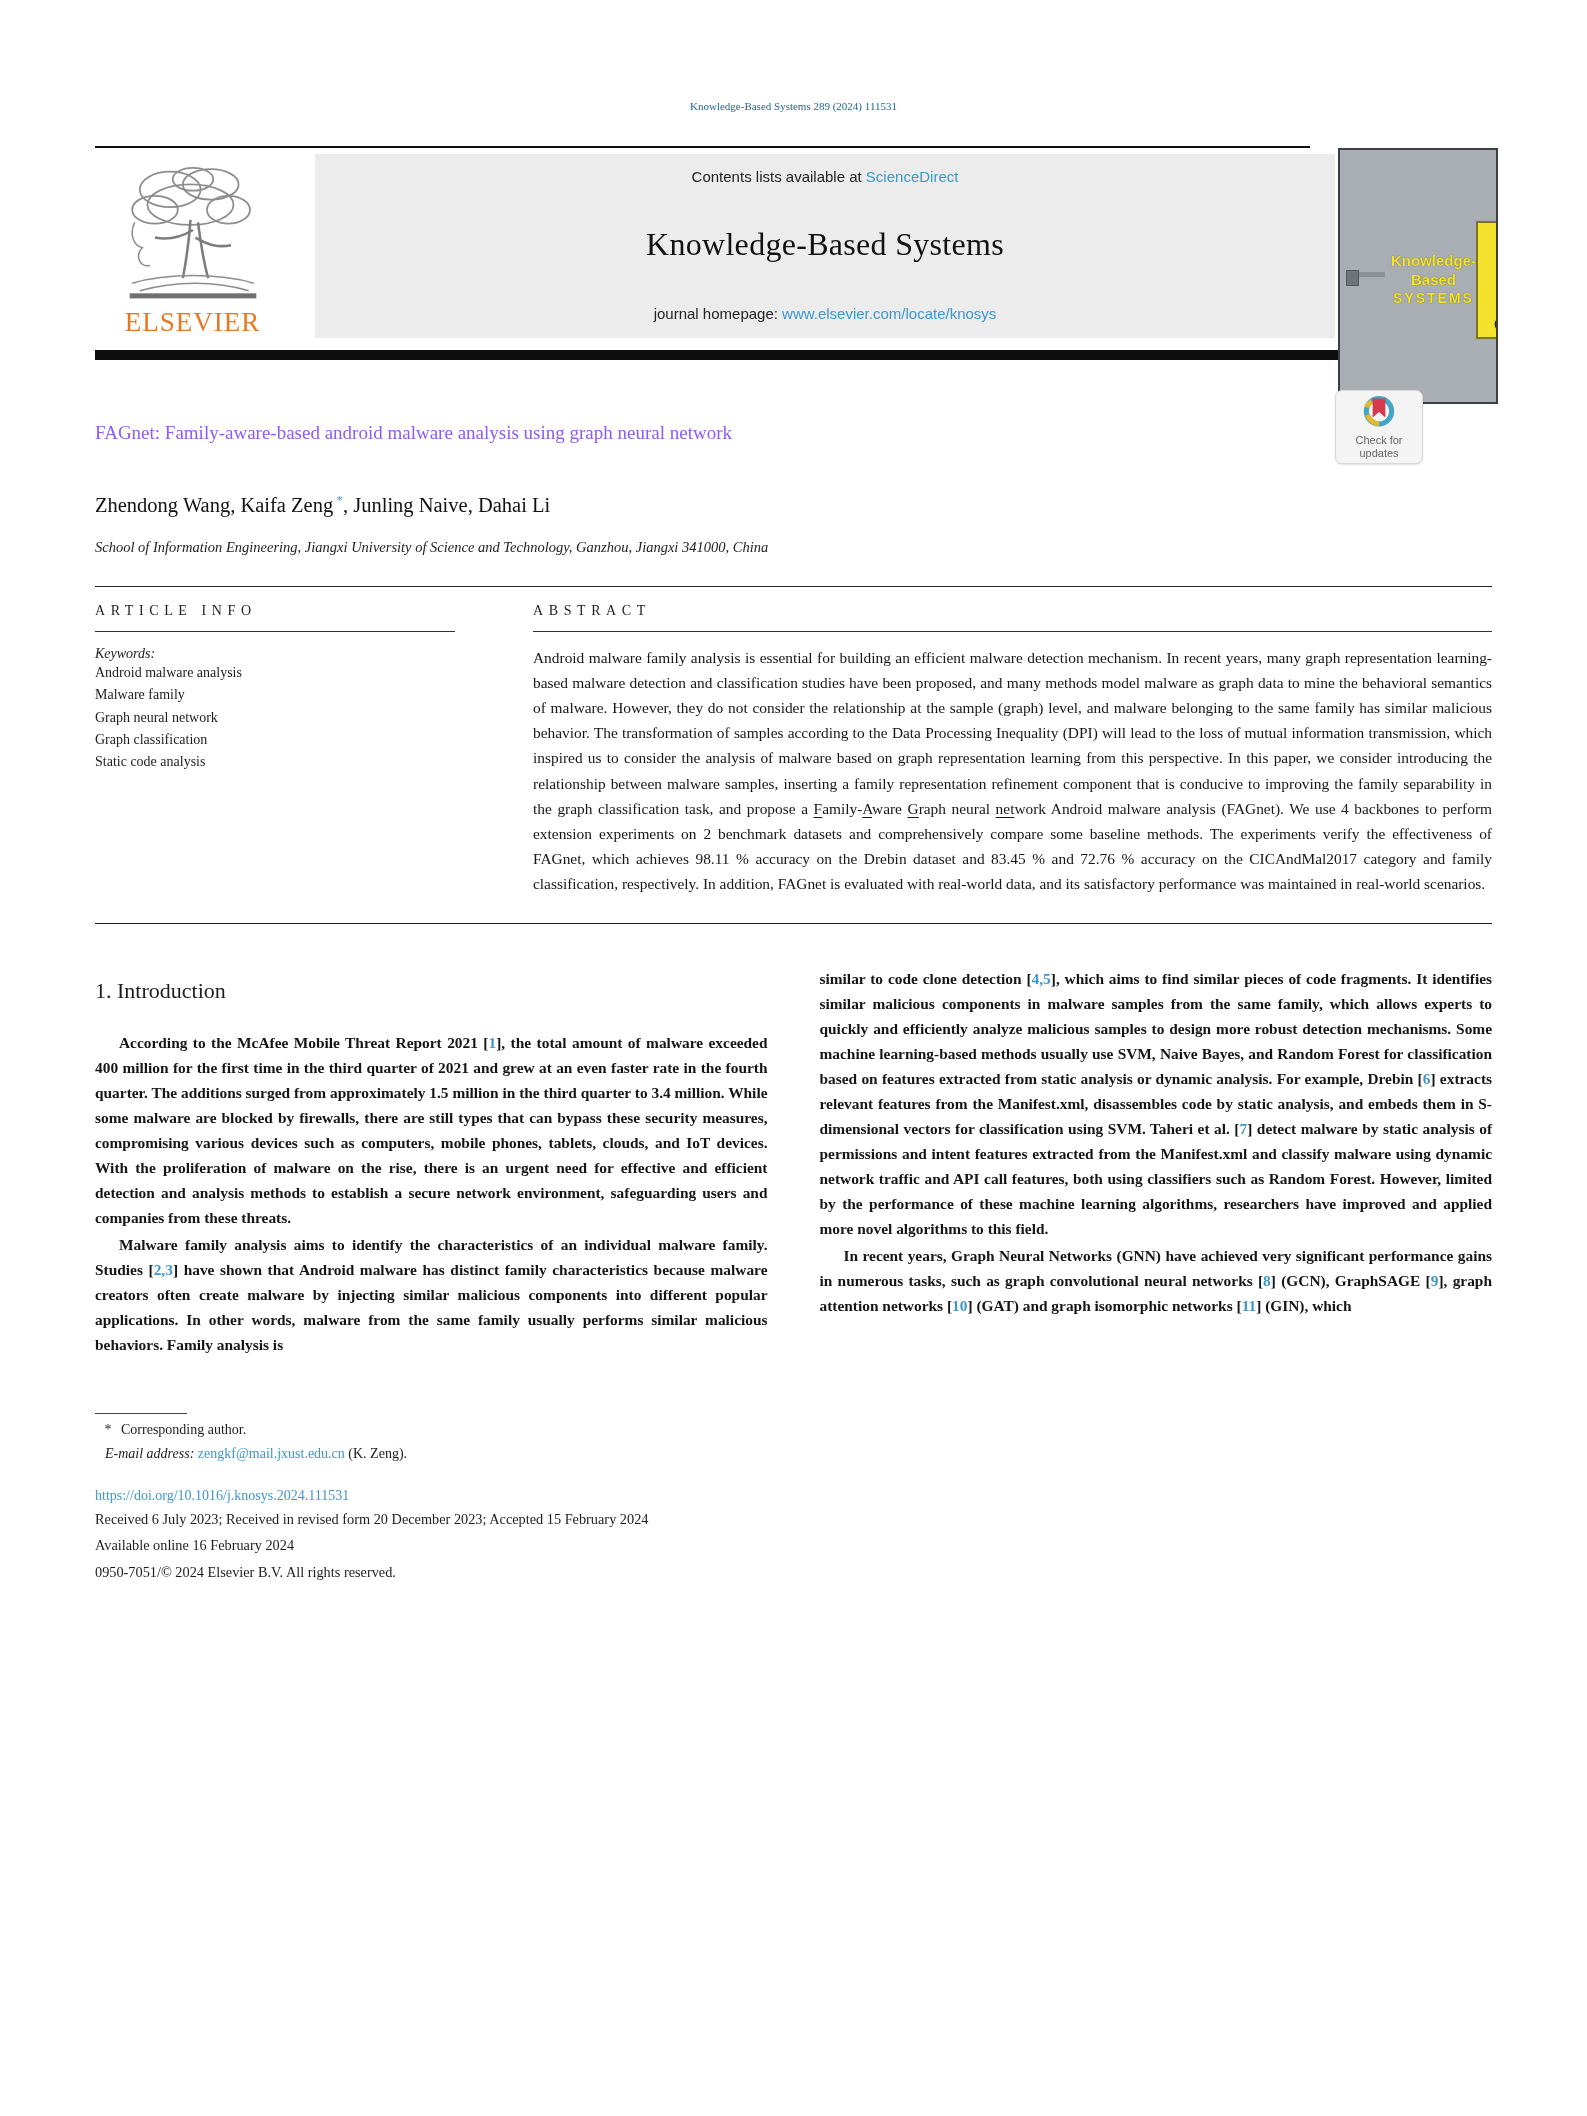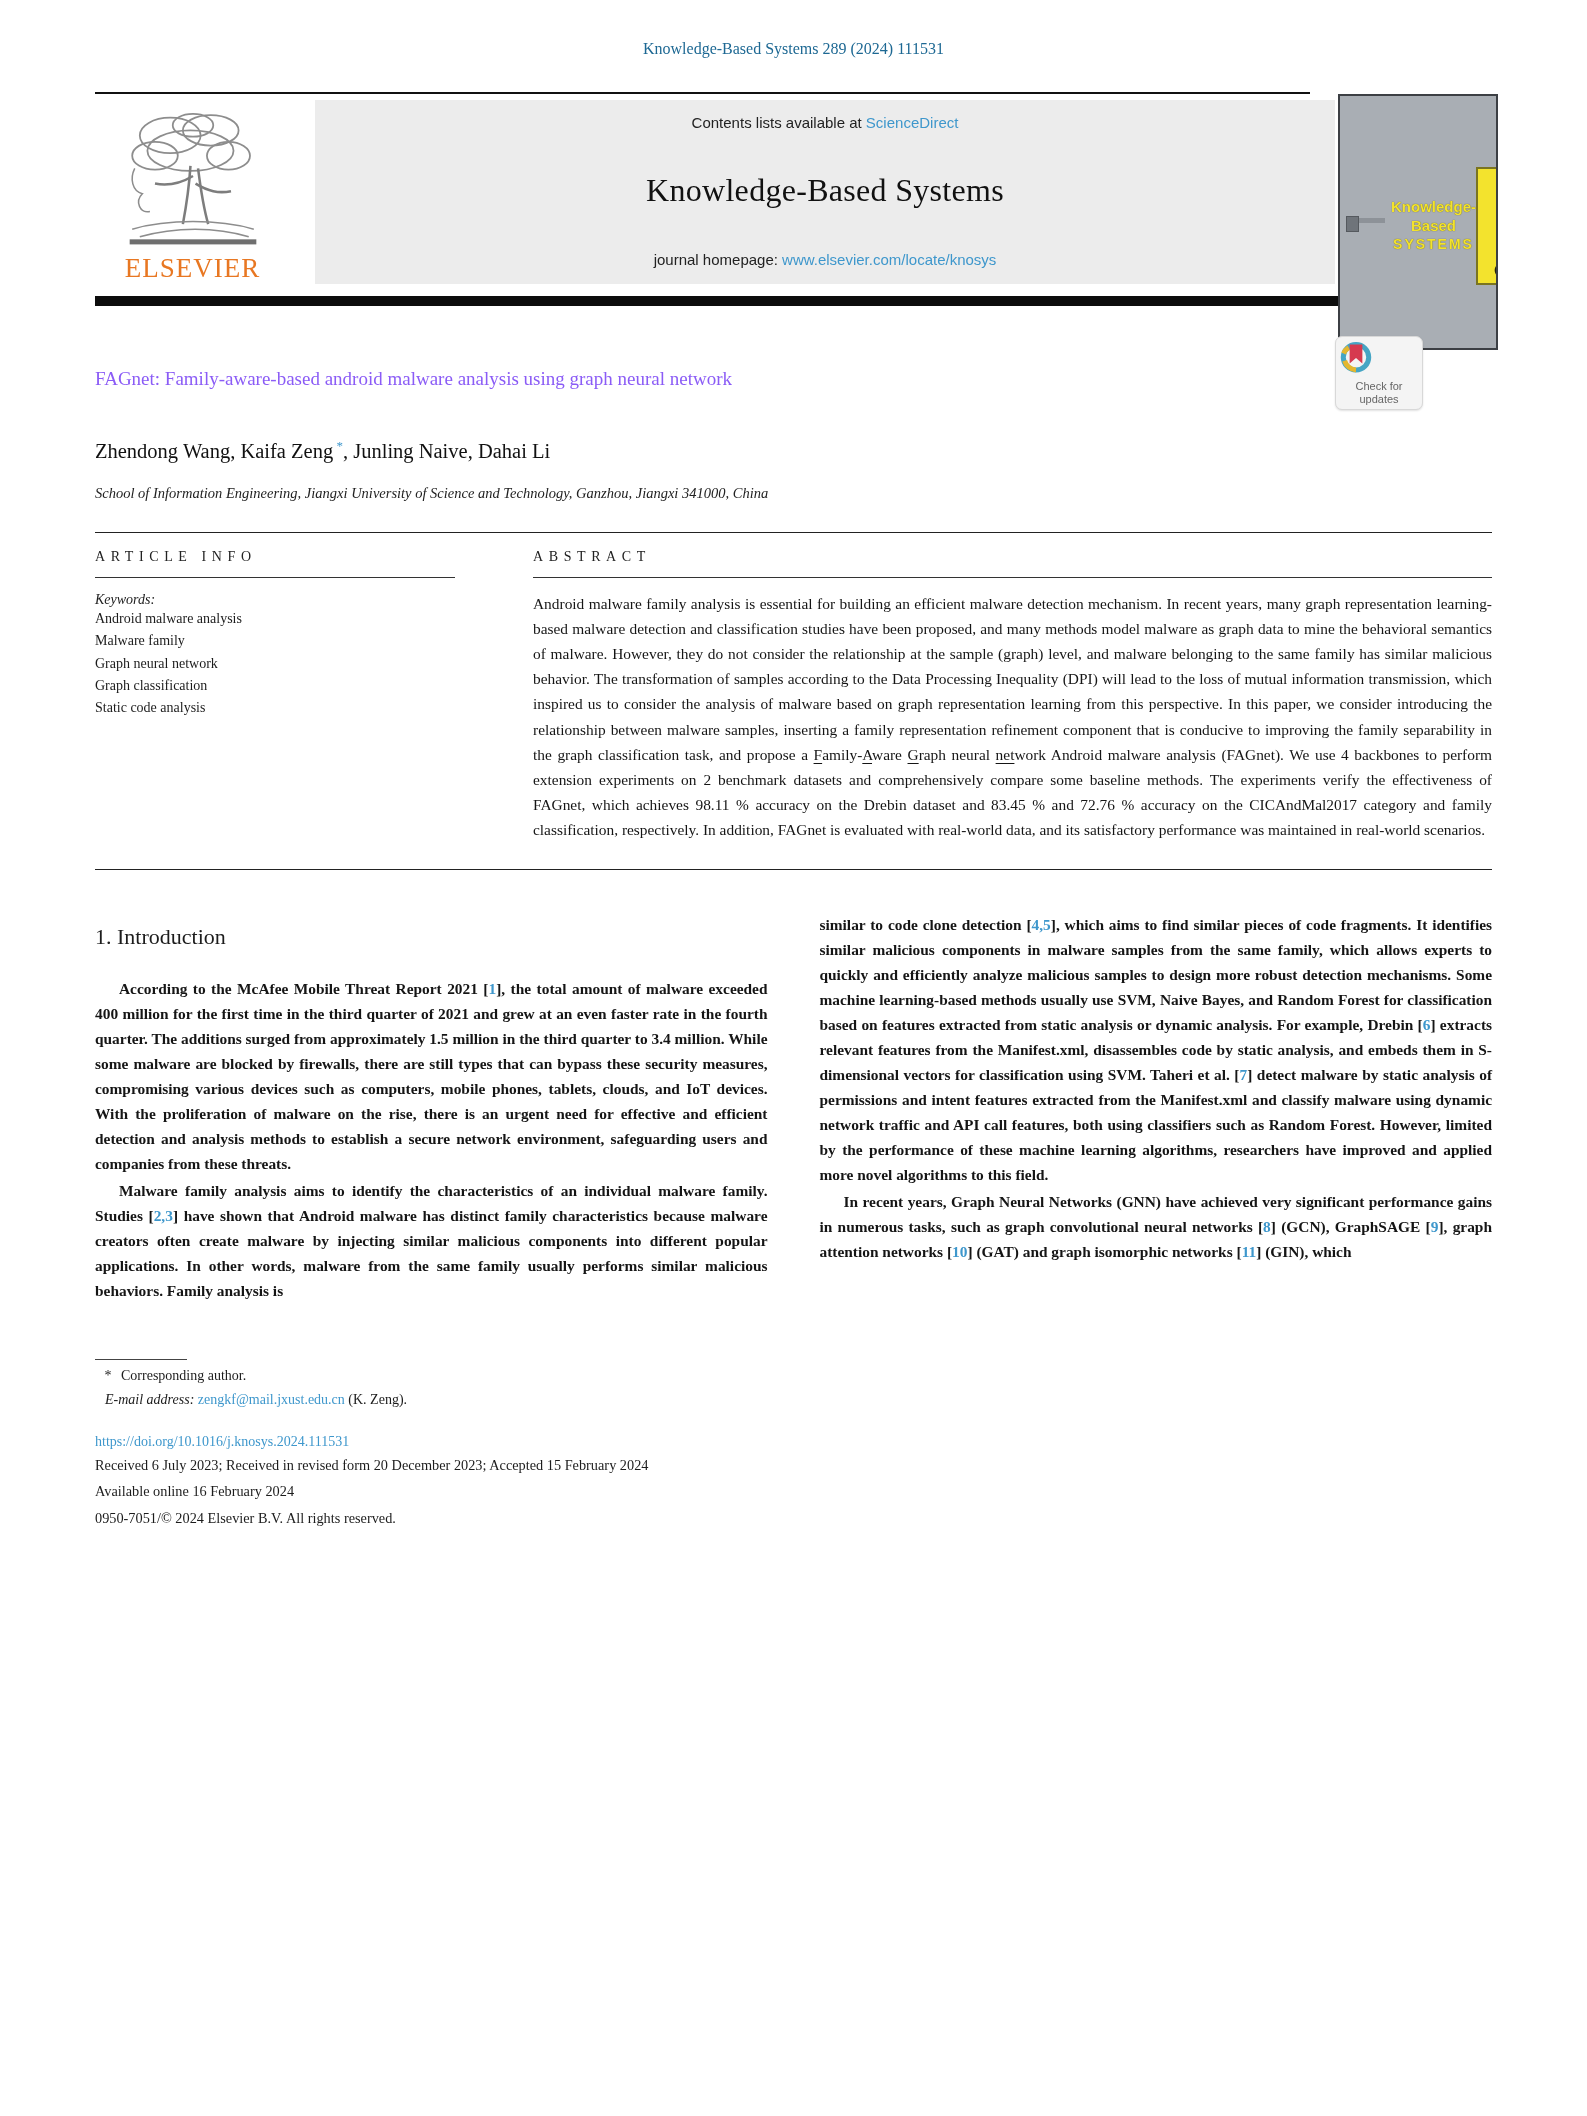--- a/index.html
+++ b/index.html
@@ -17,23 +17,23 @@
     margin:0 auto;
     background:#fff;
     font-family:"Liberation Serif", serif;
     color:var(--ink);
     overflow:hidden;
   }
   .content{position:relative;margin:0 95px;width:1397px;}
 
   
   .head-cite{
-    padding-top:40px;
+    padding-top:100px;
     text-align:center;
-    font-size:16px;
+    font-size:11px;
     color:var(--header-teal);
   }
   .top-rule{
     margin-top:34px;
     height:1.5px;background:#111;
     width:1215px;
   }
 
   
   .banner-row{position:relative;height:196px;}
@@ -85,21 +85,21 @@
   
   .title-wrap{position:relative;margin-top:60px;}
   .art-title{
     font-size:19px;line-height:1.38;color:#8b5cf6;
     width:1180px;font-weight:normal;
   }
   .check-badge{
     position:absolute;left:1240px;top:-30px;
     width:88px;height:74px;background:#f4f4f4;
     border:1px solid #d8d8d8;border-radius:7px;
-    display:flex;flex-direction:column;justify-content:center;
+    display:flex;flex-direction:column;align-items:center;justify-content:center;
     box-shadow:0 1px 2px rgba(0,0,0,.12);
     cursor:pointer;
   }
   .check-badge-text{
     font-family:"Liberation Sans",sans-serif;font-size:11px;line-height:1.15;
     color:#666;text-align:center;margin-top:1px;
   }
 
   .authors{margin-top:46px;font-size:20.5px;color:#111;}
   .authors sup{color:var(--link);font-size:13px;}

